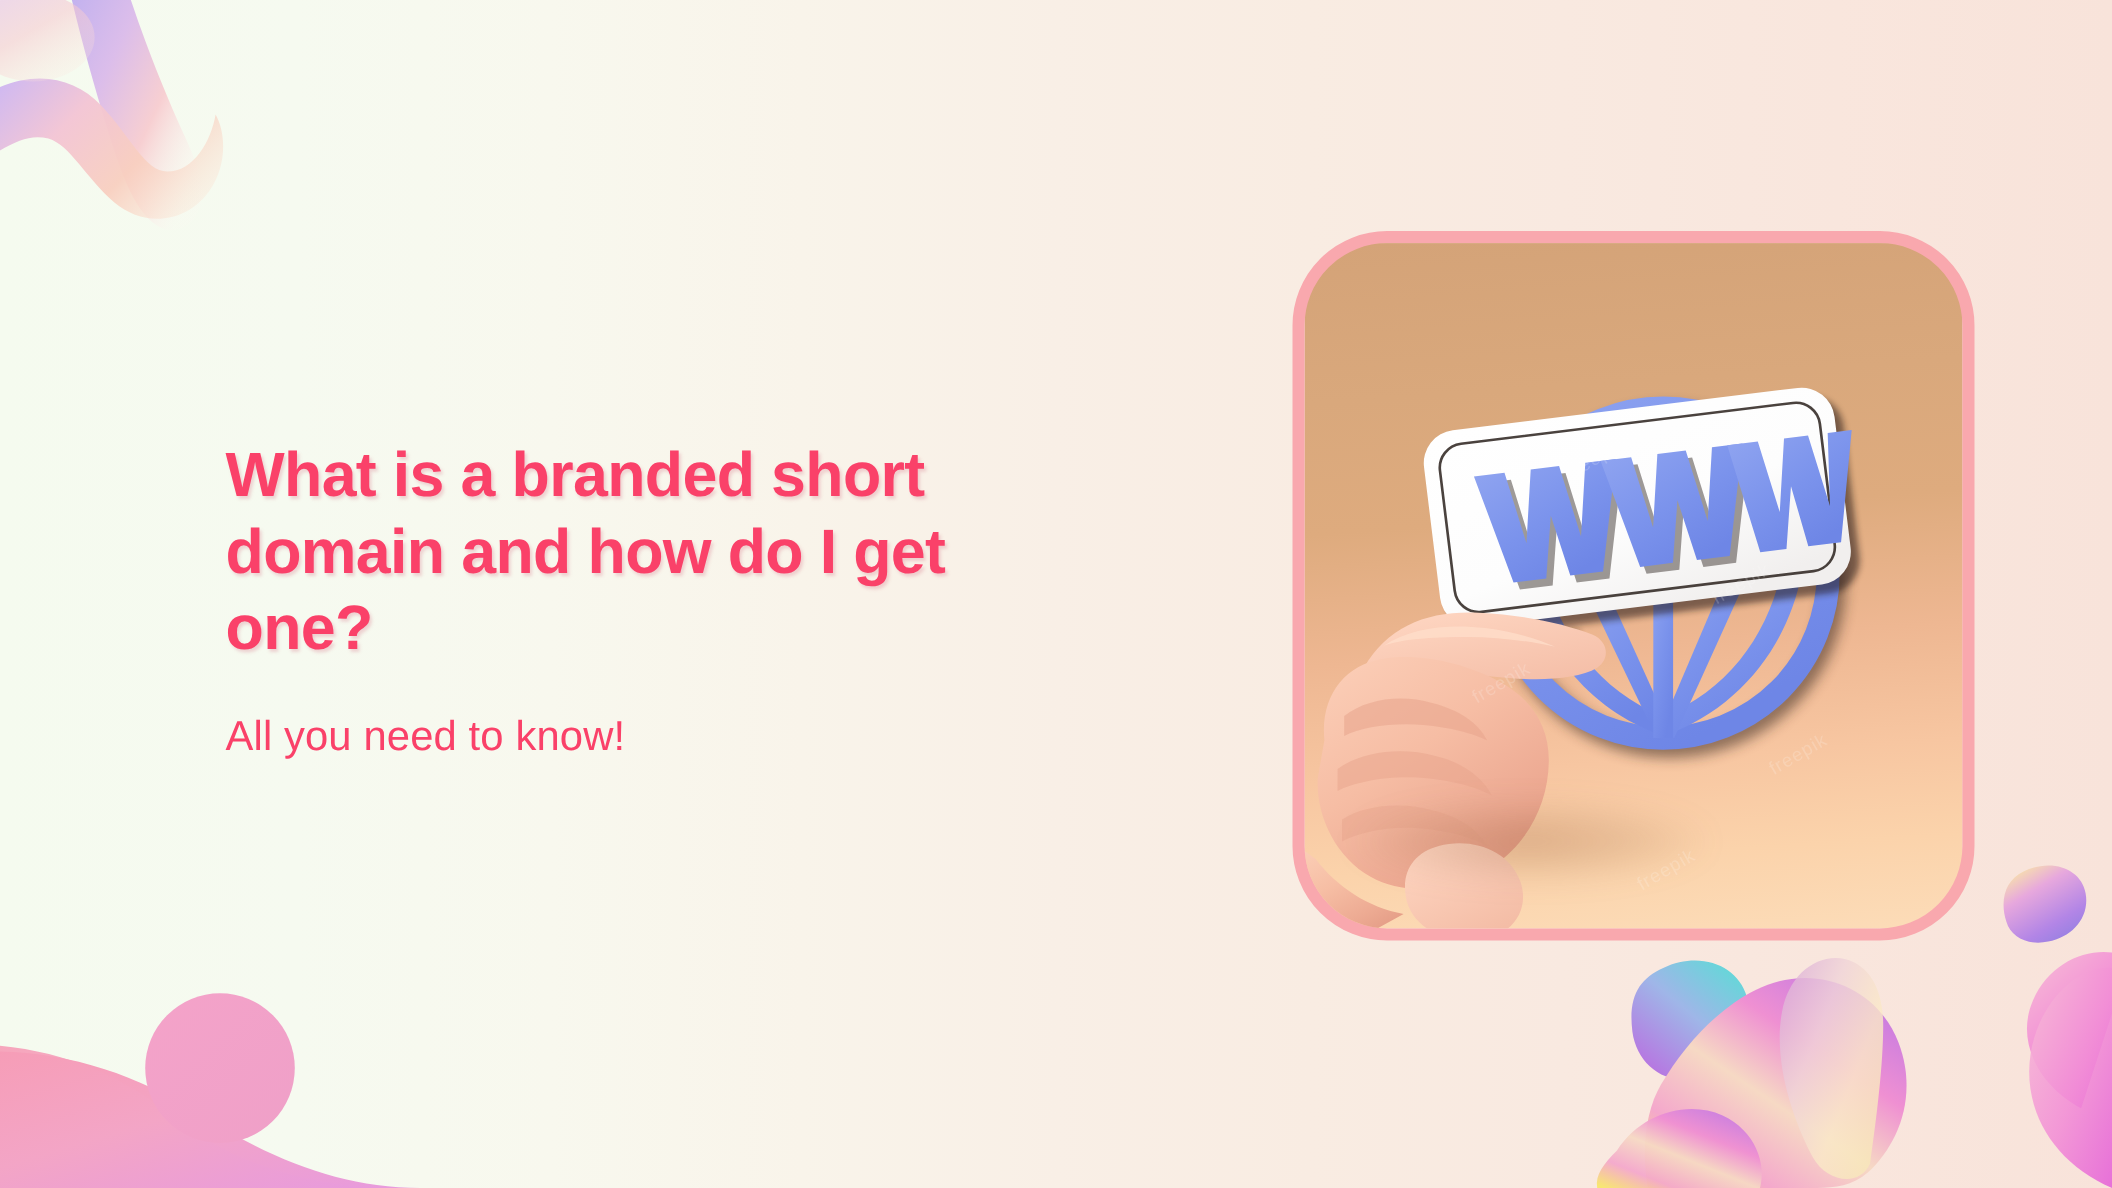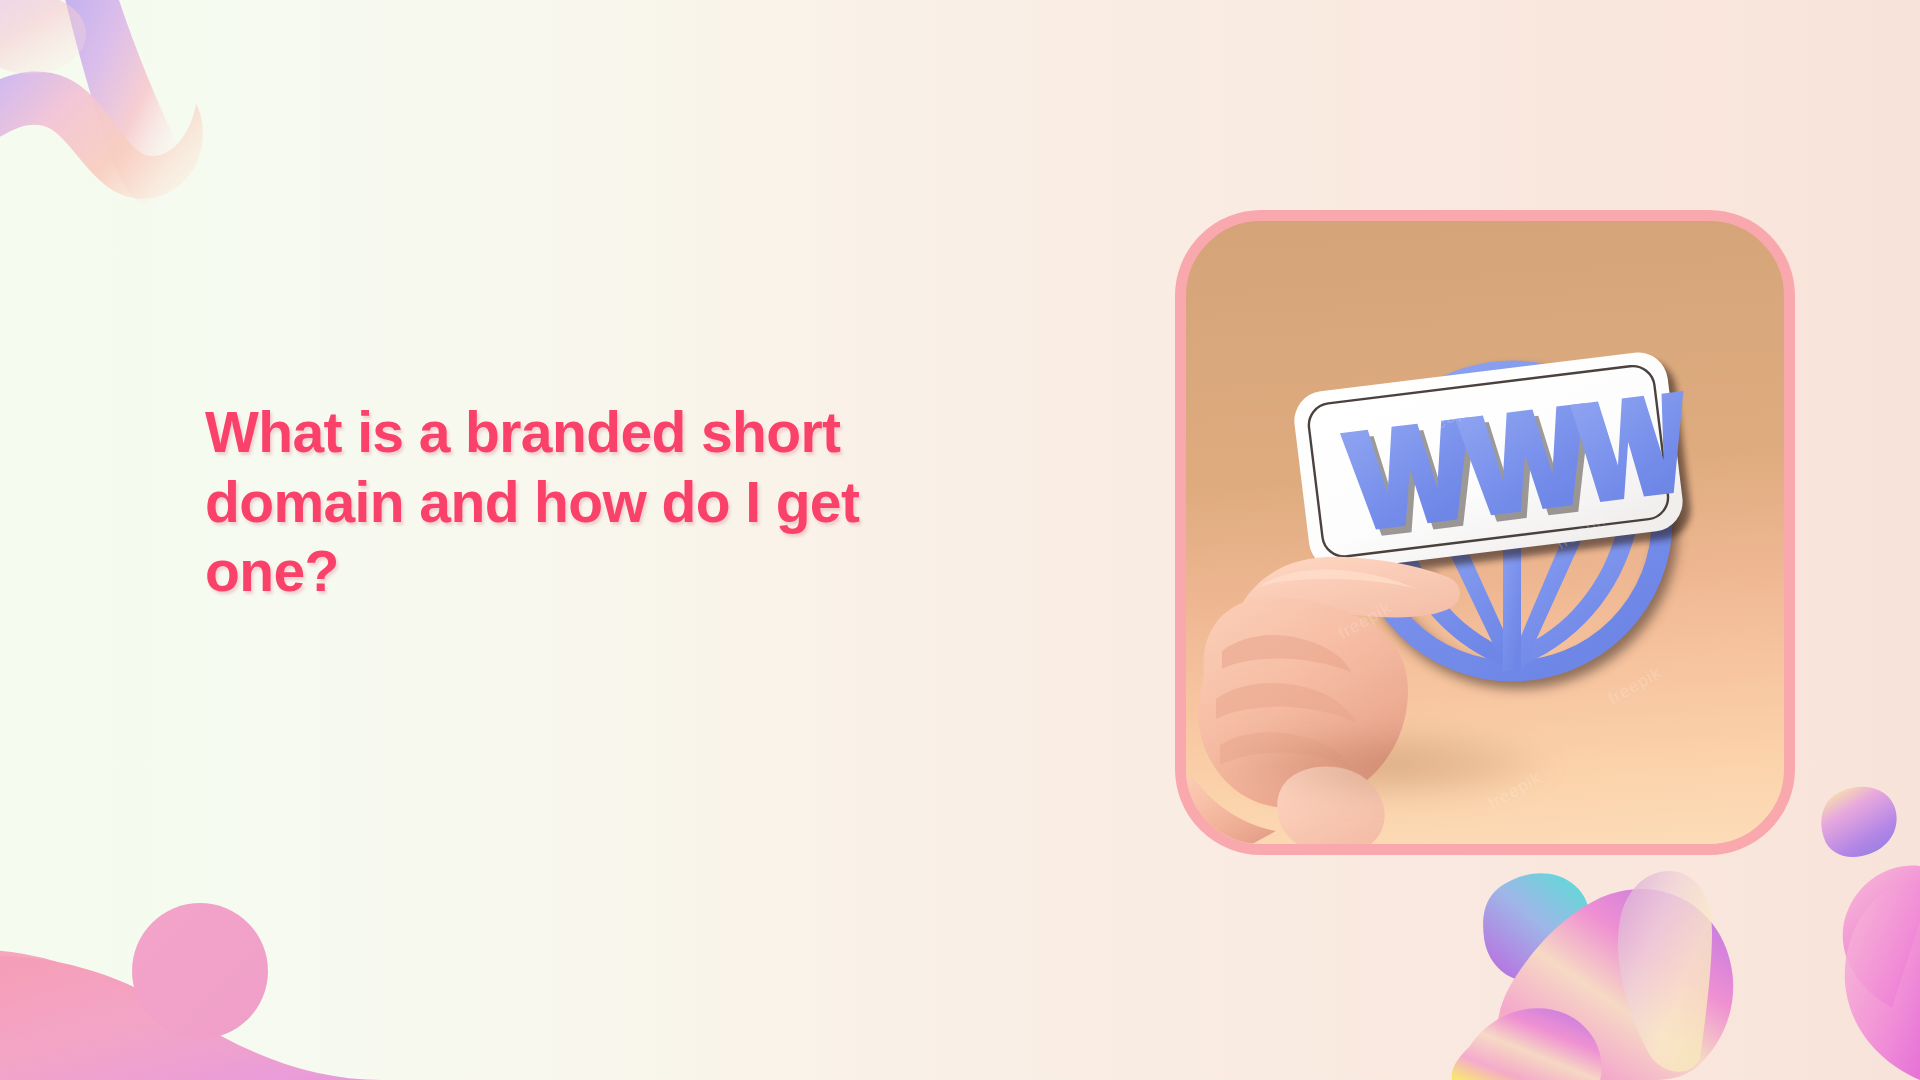--- a/index.html
+++ b/index.html
@@ -238,20 +238,21 @@
 
       <g>
         <path d="M 1920,1010 C 1876,1002 1844,970 1848,930 C 1852,888 1888,862 1920,866 Z" fill="url(#gPetal)" transform="translate(-4,-10) rotate(18 1884 938)"></path>
         <path d="M 1920,1080 C 1868,1058 1838,1010 1846,958 C 1854,908 1892,876 1920,880 Z" fill="url(#gPetal)" opacity="0.9"></path>
       </g>
     </svg>
   </div>
 
   <div class="text-col">
     <h1 class="headline">What is a branded short domain and how do I get one?</h1>
+    <p class="subhead">All you need to know!</p>
   </div>
 
   <div class="art-card">
     <div class="art-inner">
 
       <svg class="art-svg" viewBox="0 0 598 623" xmlns="http://www.w3.org/2000/svg" aria-hidden="true">
         <defs>
 
           <linearGradient id="gGlobe" x1="0%" y1="0%" x2="60%" y2="100%">
             <stop offset="0%" stop-color="#8ea3f0"></stop>

